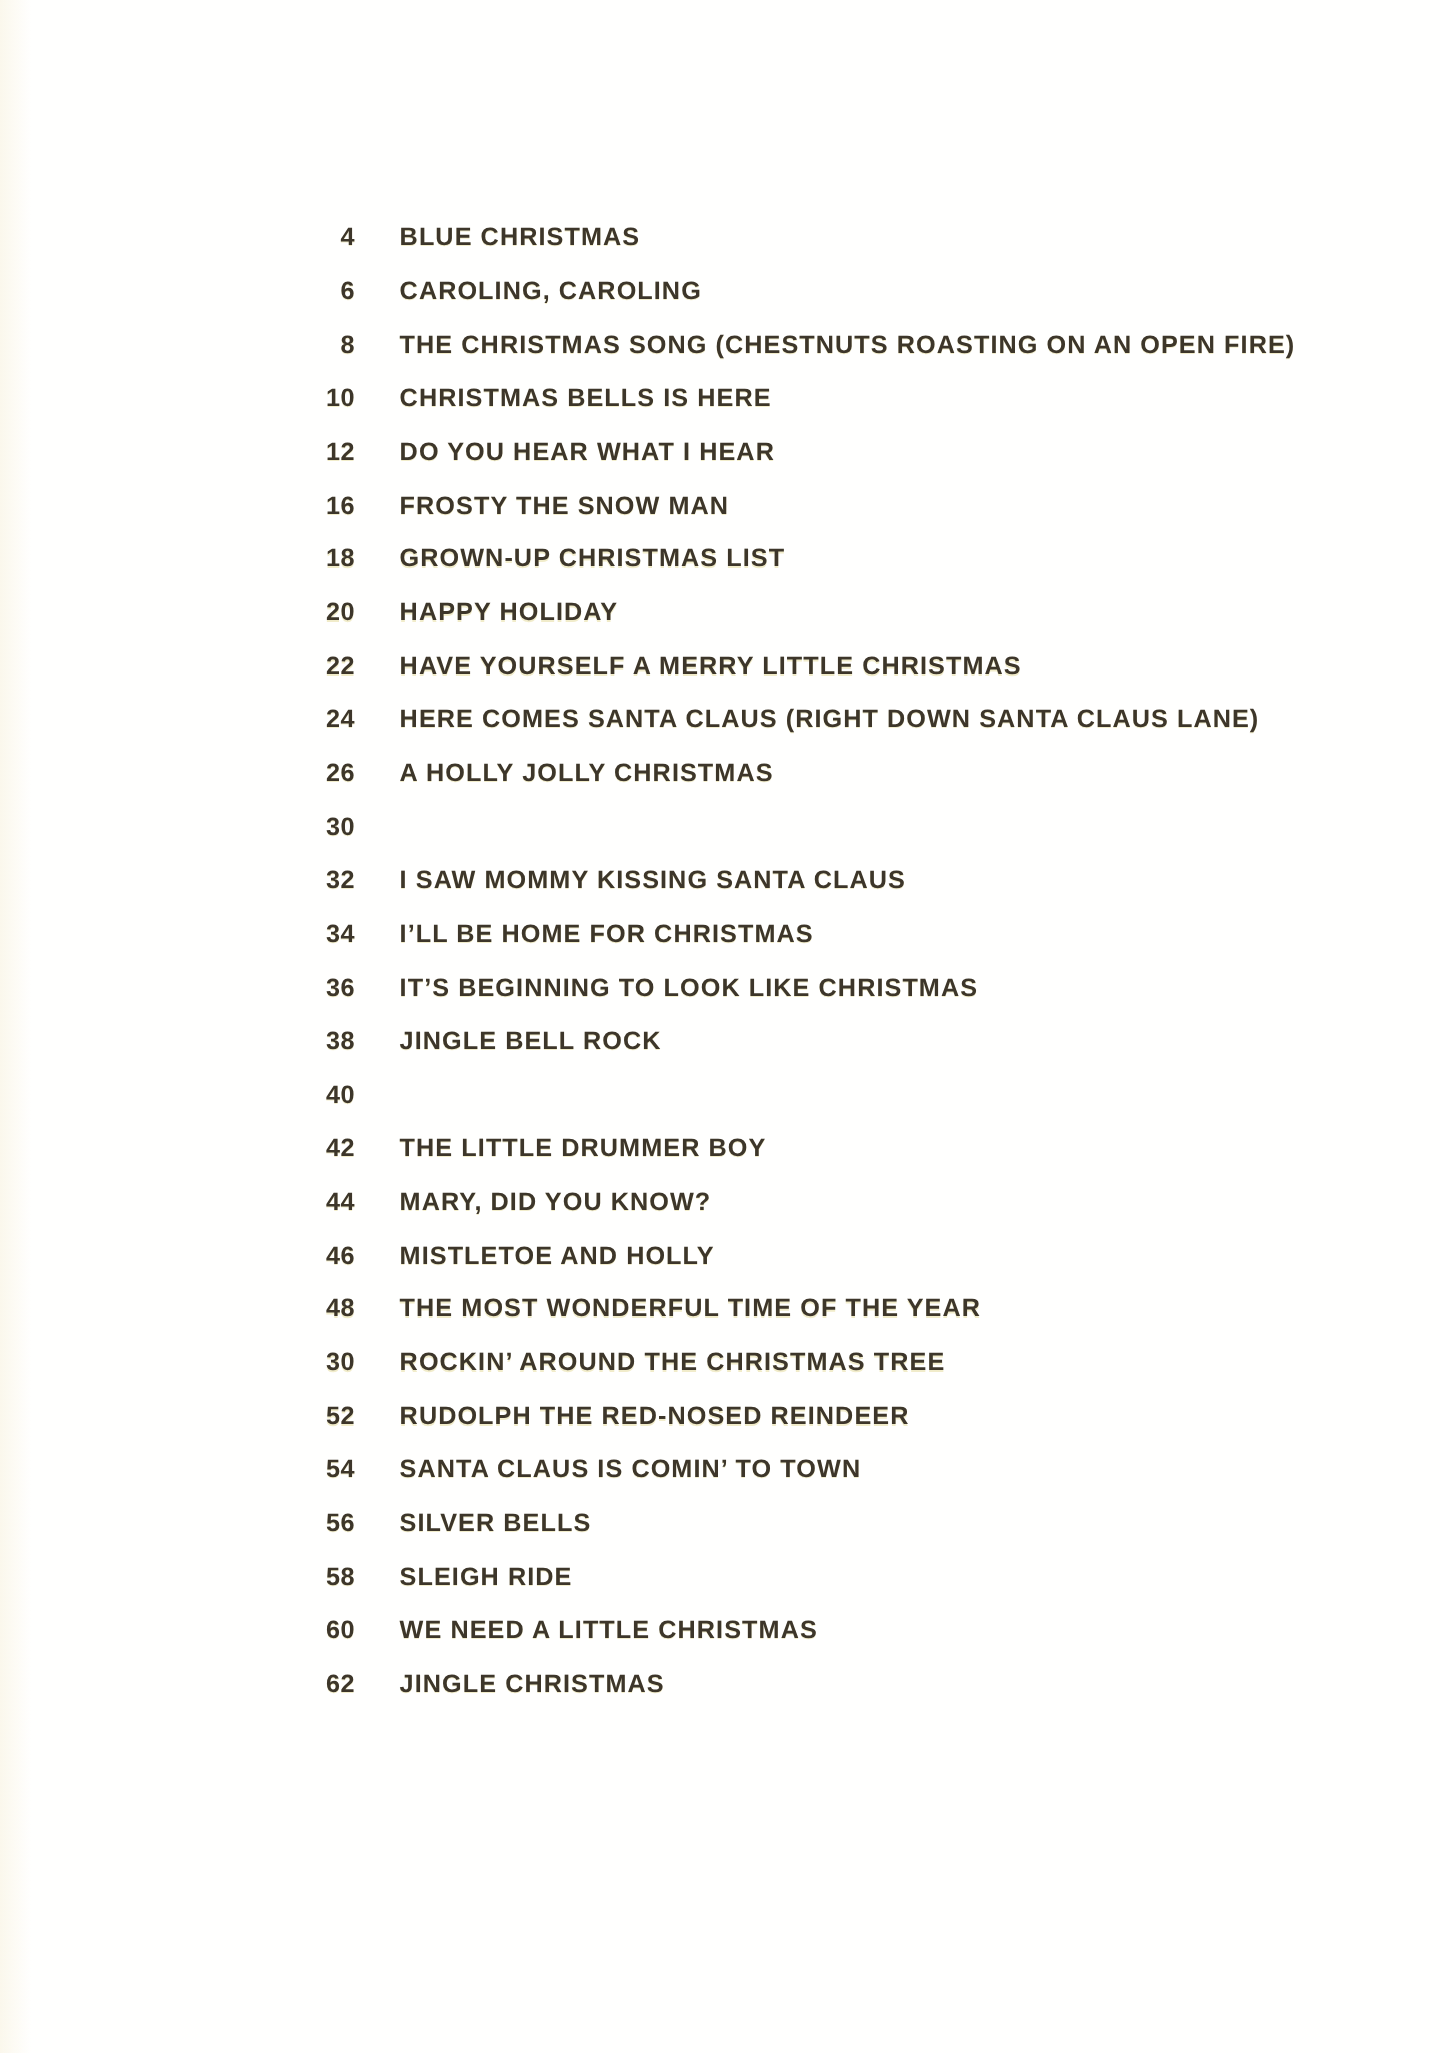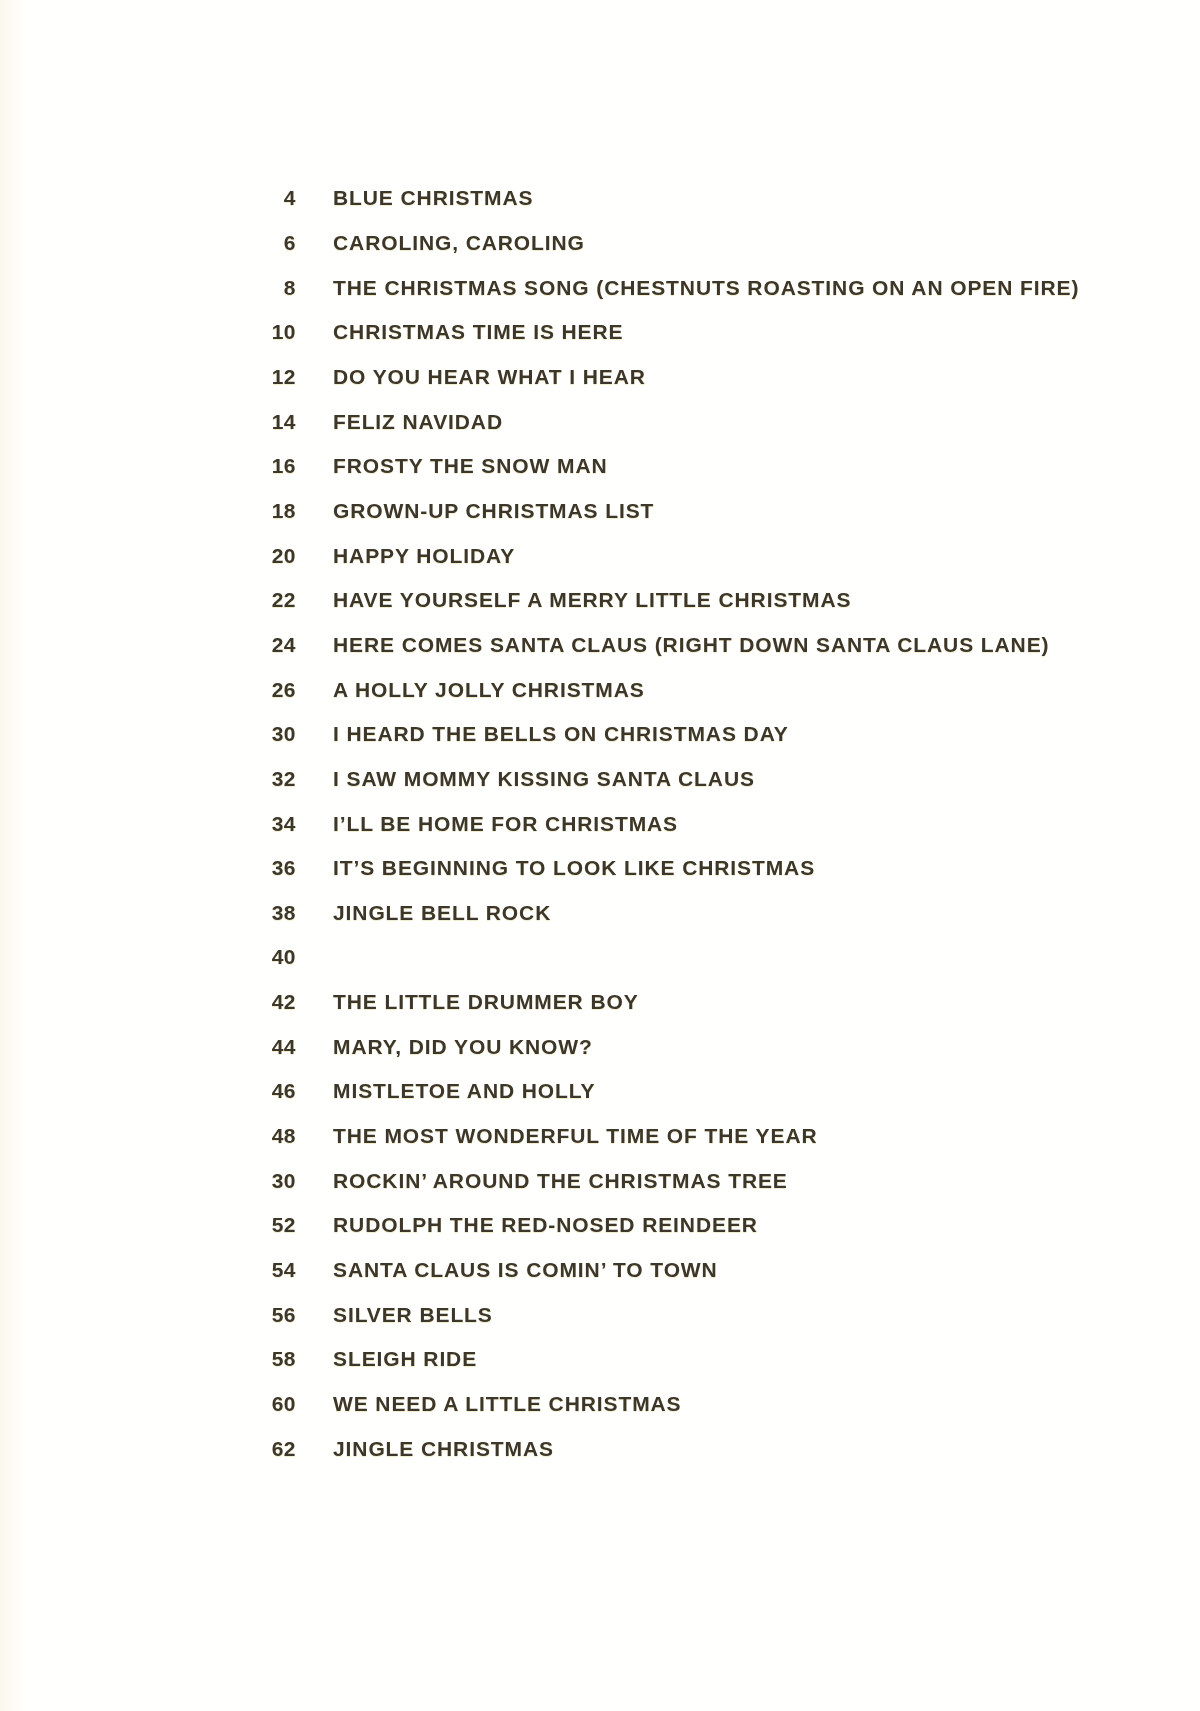--- a/index.html
+++ b/index.html
@@ -68,32 +68,28 @@
     <span class="toc-title">CAROLING, CAROLING</span>
   </div>
 
   <div class="toc-row">
     <span class="toc-num">8</span>
     <span class="toc-title">THE CHRISTMAS SONG (CHESTNUTS ROASTING ON AN OPEN FIRE)</span>
   </div>
 
   <div class="toc-row">
     <span class="toc-num">10</span>
-    <span class="toc-title">CHRISTMAS TIME IS HERE</span>
+    <span class="toc-title">CHRISTMAS BELLS IS HERE</span>
   </div>
 
   <div class="toc-row">
     <span class="toc-num">12</span>
     <span class="toc-title">DO YOU HEAR WHAT I HEAR</span>
   </div>
 
-  <div class="toc-row">
-    <span class="toc-num">14</span>
-    <span class="toc-title">FELIZ NAVIDAD</span>
-  </div>
 
   <div class="toc-row">
     <span class="toc-num">16</span>
     <span class="toc-title">FROSTY THE SNOW MAN</span>
   </div>
 
   <div class="toc-row">
     <span class="toc-num">18</span>
     <span class="toc-title">GROWN-UP CHRISTMAS LIST</span>
   </div>
@@ -114,21 +110,20 @@
   </div>
 
   <div class="toc-row">
     <span class="toc-num">26</span>
     <span class="toc-title">A HOLLY JOLLY CHRISTMAS</span>
   </div>
 
 
   <div class="toc-row">
     <span class="toc-num">30</span>
-    <span class="toc-title">I HEARD THE BELLS ON CHRISTMAS DAY</span>
   </div>
 
   <div class="toc-row">
     <span class="toc-num">32</span>
     <span class="toc-title">I SAW MOMMY KISSING SANTA CLAUS</span>
   </div>
 
   <div class="toc-row">
     <span class="toc-num">34</span>
     <span class="toc-title">I’LL BE HOME FOR CHRISTMAS</span>

